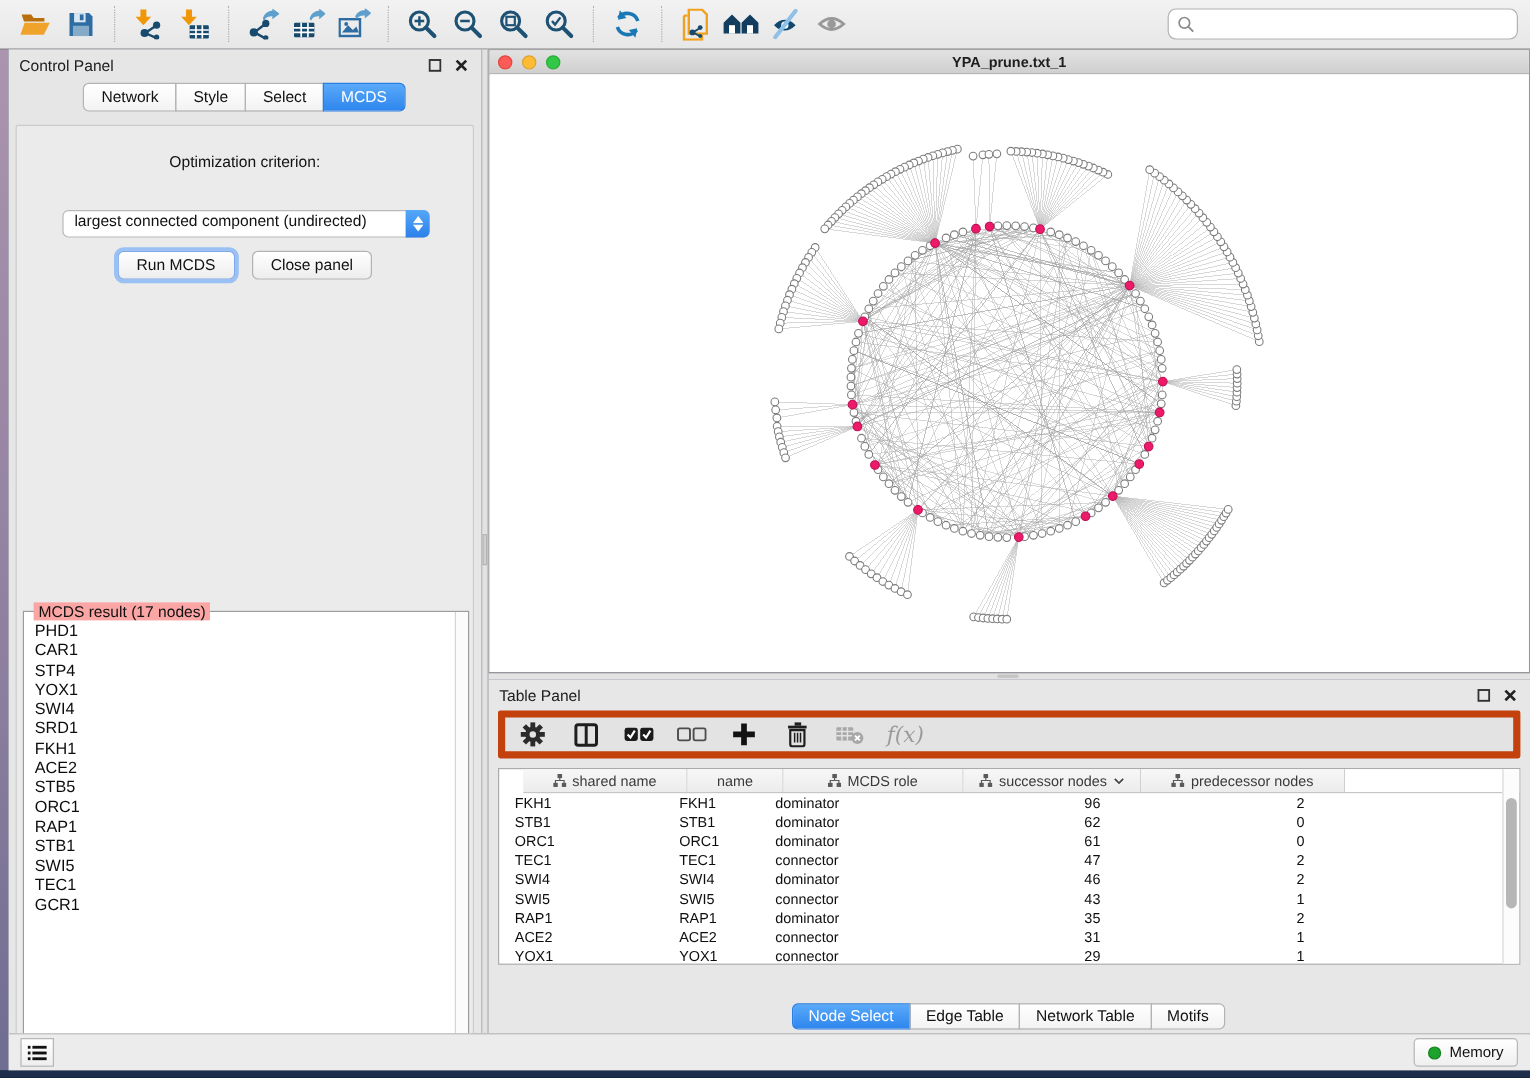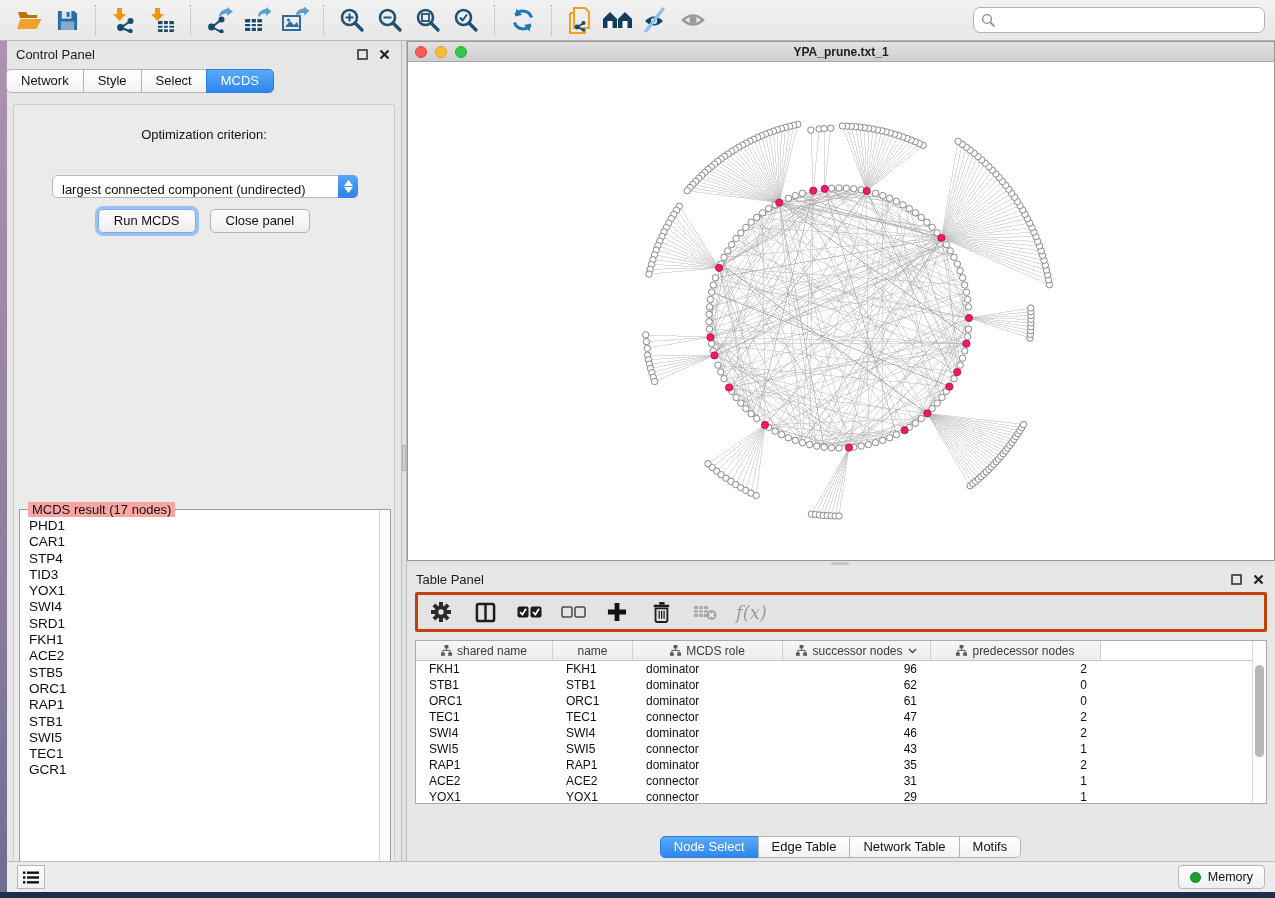--- a/index.html
+++ b/index.html
@@ -21,31 +21,31 @@
   .desktop-left { position:absolute; left:0; top:41px; width:7px; height:851px;
     background:linear-gradient(180deg,#ab94ae,#8e7f9f 60%,#6f6d92); }
   .desktop-bottom { position:absolute; left:0; top:892px; width:1275px; height:6px;
     background:linear-gradient(90deg,#1c2d4b,#27395a 40%,#152档) ; background-color:#1d2e4c; }
 
   
   .control-panel { position:absolute; left:7px; top:41px; width:394px; height:820px; background:#e6e6e6; }
   .panel-header { height:26px; display:flex; align-items:center; padding:0 9px; font-size:13px; color:#1c1c1c; }
   .panel-header .spacer { flex:1; }
   .win-ico { width:16px; height:16px; display:flex; align-items:center; justify-content:center; margin-left:6px; }
-  .cp-tabs { position:relative; z-index:2; display:flex; margin-top:2px; }
+  .cp-tabs { position:relative; z-index:2; display:flex; justify-content:center; margin-top:2px; }
   .mtab { border:1px solid #b3b3b3; background:linear-gradient(#ffffff,#f3f3f3); padding:3px 14px 4px;
     font-size:13px; color:#111; margin-left:-1px; cursor:default; }
   .mtab:first-child { border-radius:5px 0 0 5px; }
   .mtab:last-child { border-radius:0 5px 5px 0; }
   .cp-tabs .mtab.active { background:linear-gradient(#5aaaf9,#2e86ee); border-color:#2a7ee2; color:#fff; }
   .cp-body { position:absolute; left:6px; top:63px; width:382px; height:780px;
     background:#ebebeb; border:1px solid #cccccc; border-radius:2px; }
   .opt-label { text-align:center; margin-top:22px; font-size:13px; color:#111; }
   .opt-select { position:absolute; left:38px; top:70px; width:306px; height:23px; background:#fff;
-    border:1px solid #b9b9b9; border-radius:5px; display:flex; align-items:flex-end; }
+    border:1px solid #b9b9b9; border-radius:5px; display:flex; align-items:flex-start; }
   .opt-select .val { flex:1; font-size:13px; color:#111; padding:0 9px; white-space:nowrap; overflow:hidden; }
   .opt-stepper { width:20px; height:23px; margin:-1px -1px -1px 0; border-radius:0 5px 5px 0;
     background:linear-gradient(#55a7f8,#2c80e9); display:flex; flex-direction:column; align-items:center; justify-content:center; gap:1px; }
   .btn-row { position:absolute; left:0; top:104px; width:100%; display:flex; justify-content:center; gap:14px; }
   .mac-btn { background:linear-gradient(#ffffff,#ededed); border:1px solid #b4b4b4; border-radius:5px;
     font-size:13px; color:#111; padding:3px 15px 4px; font-family:"Liberation Sans",sans-serif; }
   .mac-btn.focused { box-shadow:0 0 0 3px rgba(110,170,250,.65); border-color:#7fa8e8; }
   .mcds-box { position:absolute; left:5px; top:404px; width:372px; height:372px;
     border:1px solid #9c9c9c; background:#fff; }
   .mcds-box .legend { position:absolute; left:8px; top:-8px; background:#fca5a5; padding:0 4px;
@@ -71,24 +71,24 @@
   .net-title { position:absolute; left:0; right:0; text-align:center; font-size:12px; font-weight:bold; color:#1d1d1d; }
   .net-canvas { position:absolute; left:0; top:20px; width:866px; height:498px; background:#fff; }
 
   
   .h-split { position:absolute; left:407px; top:561px; width:868px; height:5px; background:#e3e3e3; }
   .h-split .grip { position:absolute; left:424px; top:1px; width:18px; height:3px; background:#c6c6c6; border-radius:2px; }
 
   
   .table-panel { position:absolute; left:407px; top:566px; width:868px; height:295px; background:#e7e7e7; }
   .tp-toolbar { position:absolute; left:8px; top:26px; width:852px; height:40px; background:#e3e3e3;
-    border:3px solid #c2410c; border-radius:2px; display:flex; align-items:center; padding:0 10px; gap:18px; }
+    border:6px solid #c2410c; border-radius:2px; display:flex; align-items:center; padding:0 10px; gap:18px; }
   .tp-ico { width:26px; height:26px; display:flex; align-items:center; justify-content:center; }
   .fx { font-family:"DejaVu Serif","Liberation Serif",serif; font-style:italic; font-size:18px; color:#9b9b9b; }
-  .node-table { position:absolute; left:8px; top:74px; width:852px; height:164px; background:#fff; border:1px solid #ababab; }
+  .node-table { position:absolute; left:8px; top:74px; width:852px; height:164px; background:#fff; border:1px solid #ababab;padding-left:20px; }
   .nt-head { display:flex; height:20px; border-bottom:1px solid #c6c6c6; }
   .th { background:linear-gradient(#f7f7f7,#ececec); border-right:1px solid #cfcfcf; display:flex;
     align-items:center; justify-content:center; gap:5px; font-size:12px; color:#3a3a3a; overflow:hidden; white-space:nowrap; }
   .th-fill { flex:1; background:#fff; }
   .c0{width:137px;} .c1{width:80px;} .c2{width:150px;} .c3{width:148px;} .c4{width:170px;}
   .nt-body { position:absolute; left:0; top:20px; right:14px; bottom:0; overflow:hidden; }
   .tr { display:flex; height:16px; align-items:center; }
   .td { font-size:12px; color:#0e0e0e; white-space:nowrap; overflow:hidden; }
   .td.c0,.td.c1,.td.c2 { padding-left:13px; }
   .td.c3,.td.c4 { text-align:right; padding-right:14px; }
@@ -305,21 +305,20 @@
       <div class="btn-row">
         <button class="mac-btn focused">Run MCDS</button>
         <button class="mac-btn">Close panel</button>
       </div>
       <div class="mcds-box">
         <span class="legend">MCDS result (17 nodes)</span>
         <div class="mcds-list">
             <div class="mcds-item">PHD1</div>
             <div class="mcds-item">CAR1</div>
             <div class="mcds-item">STP4</div>
-            <div class="mcds-item">TID3</div>
             <div class="mcds-item">YOX1</div>
             <div class="mcds-item">SWI4</div>
             <div class="mcds-item">SRD1</div>
             <div class="mcds-item">FKH1</div>
             <div class="mcds-item">ACE2</div>
             <div class="mcds-item">STB5</div>
             <div class="mcds-item">ORC1</div>
             <div class="mcds-item">RAP1</div>
             <div class="mcds-item">STB1</div>
             <div class="mcds-item">SWI5</div>

